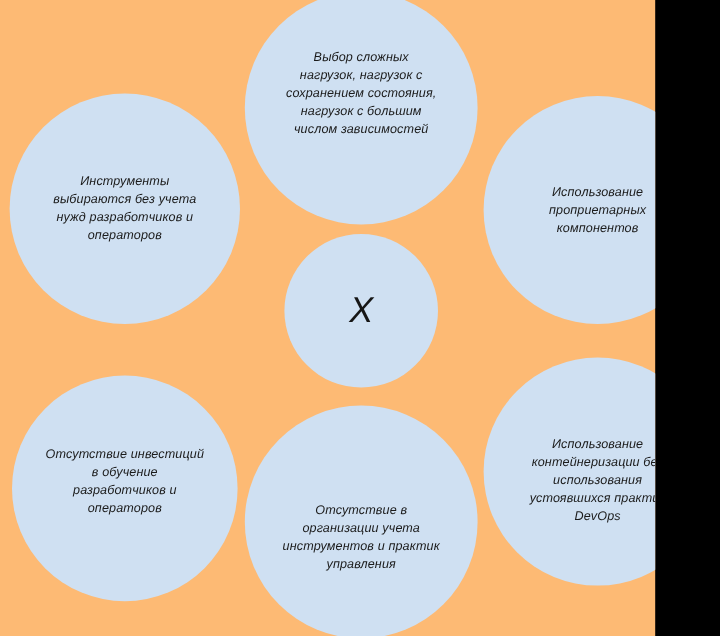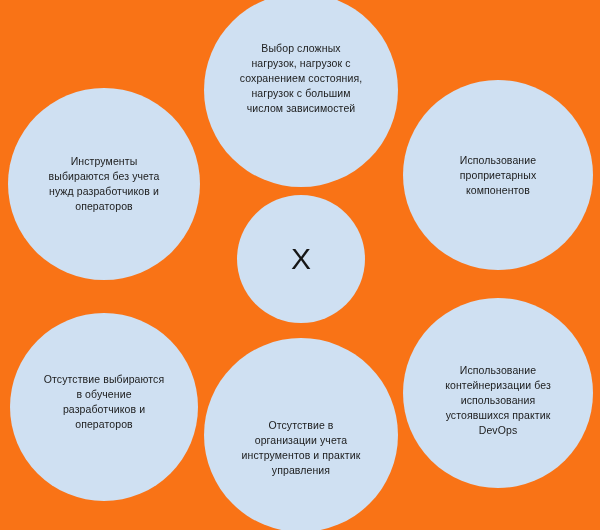--- a/index.html
+++ b/index.html
@@ -2,25 +2,26 @@
 <html><head>
 <meta charset="utf-8">
 <style>
   html, body {
     margin: 0;
     padding: 0;
     background: #000000;
   }
   #diagram-canvas {
     position: relative;
-    width: 600px;
+    width: 546px;
     height: 530px;
-    background: #f97316;
+    background: #fdba74;
     overflow: hidden;
     font-family: "Liberation Sans", sans-serif;
+    font-style: italic;
   }
   .bubble {
     position: absolute;
     border-radius: 50%;
     background: #cfe0f2;
     display: flex;
     align-items: center;
     justify-content: center;
     box-sizing: border-box;
   }
@@ -40,21 +41,21 @@
   .center-label {
     color: #161616;
     font-size: 30px;
     line-height: 30px;
     font-weight: 400;
     text-align: center;
     user-select: none;
   }
   
   #bubble-top        { left: 204px; top: -7px;  width: 194px; height: 194px; }
-  #bubble-top-left   { left: 8px;   top: 88px;  width: 192px; height: 192px; }
+  #bubble-top-left   { left: 8px;   top: 78px;  width: 192px; height: 192px; }
   #bubble-top-right  { left: 403px; top: 80px;  width: 190px; height: 190px; }
   #bubble-center     { left: 237px; top: 195px; width: 128px; height: 128px; }
   #bubble-bottom-left{ left: 10px;  top: 313px; width: 188px; height: 188px; }
   #bubble-bottom-mid { left: 204px; top: 338px; width: 194px; height: 194px; }
   #bubble-bottom-right{ left: 403px;top: 298px; width: 190px; height: 190px; }
 
   #bubble-top .bubble-label        { transform: translateY(-12px); }
   #bubble-bottom-mid .bubble-label { transform: translateY(13px); }
   #bubble-bottom-right .bubble-label { transform: translateY(7px); }
   #bubble-bottom-left .bubble-label  { transform: translateY(-5px); }
@@ -84,21 +85,21 @@
     <div class="bubble-label">Использование
 проприетарных
 компонентов</div>
   </div>
 
   <div class="bubble bubble-center" id="bubble-center">
     <div class="center-label">X</div>
   </div>
 
   <div class="bubble" id="bubble-bottom-left">
-    <div class="bubble-label">Отсутствие выбираются
+    <div class="bubble-label">Отсутствие инвестиций
 в обучение
 разработчиков и
 операторов</div>
   </div>
 
   <div class="bubble" id="bubble-bottom-mid">
     <div class="bubble-label">Отсутствие в
 организации учета
 инструментов и практик
 управления</div>

